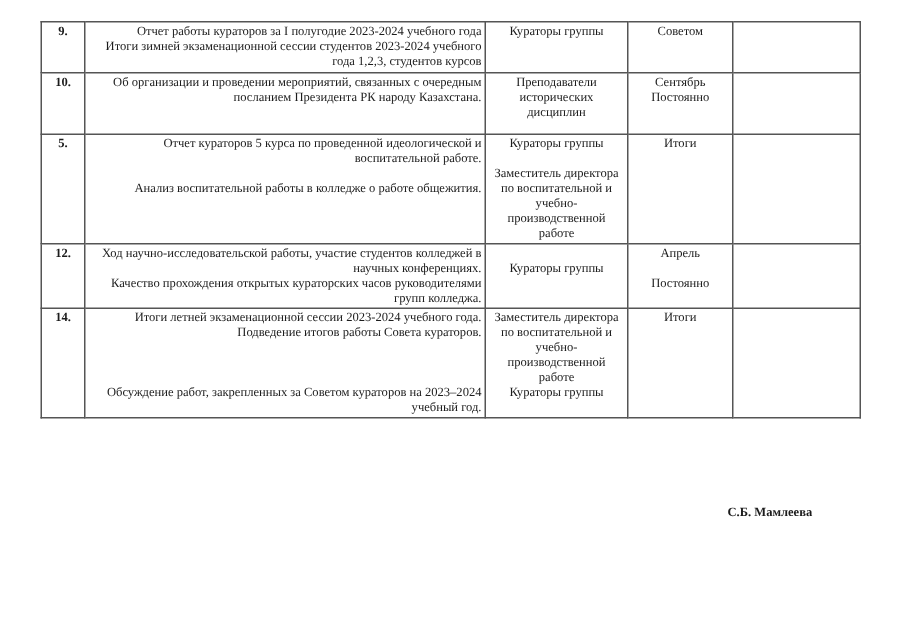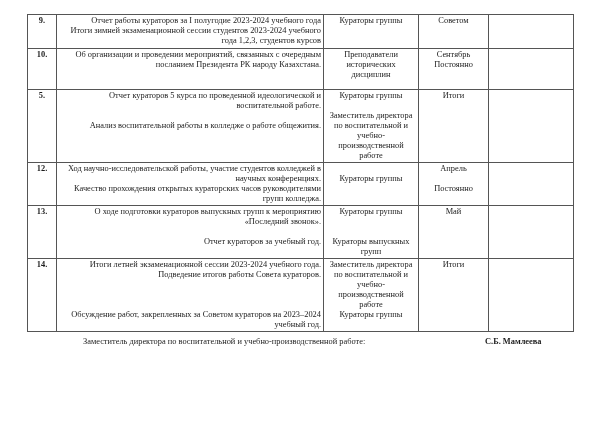--- a/index.html
+++ b/index.html
@@ -119,46 +119,33 @@
         <td class="c-num">12.</td>
         <td class="c-content">Ход научно-исследовательской работы, участие студентов колледжей в научных конференциях.
 Качество прохождения открытых кураторских часов руководителями групп колледжа.</td>
         <td class="c-resp">
 Кураторы группы</td>
         <td class="c-month">Апрель
 
 Постоянно</td>
         <td class="c-notes"></td>
       </tr>
-      <tr style="height:53px">
-        <td class="c-num">13.</td>
-        <td class="c-content">О ходе подготовки кураторов выпускных групп к мероприятию «Последний звонок».
-
-Отчет кураторов за учебный год.</td>
-        <td class="c-resp">Кураторы группы
-
-
-Кураторы выпускных групп</td>
-        <td class="c-month">Май</td>
-        <td class="c-notes"></td>
-      </tr>
       <tr style="height:66px">
         <td class="c-num">14.</td>
         <td class="c-content">Итоги летней экзаменационной сессии 2023-2024 учебного года.
 Подведение итогов работы Совета кураторов.
 
 
 
 Обсуждение работ, закрепленных за Советом кураторов на 2023–2024 учебный год.</td>
         <td class="c-resp">Заместитель директора по воспитательной и учебно-производственной работе
 Кураторы группы</td>
         <td class="c-month">Итоги</td>
         <td class="c-notes"></td>
       </tr>
     </tbody>
   </table>
 
   <div class="footer">
-    <span class="label">Заместитель директора по воспитательной и учебно-производственной работе:</span>
     <span class="sig">С.Б. Мамлеева</span>
   </div>
 
 </div>
 
 </body></html>

